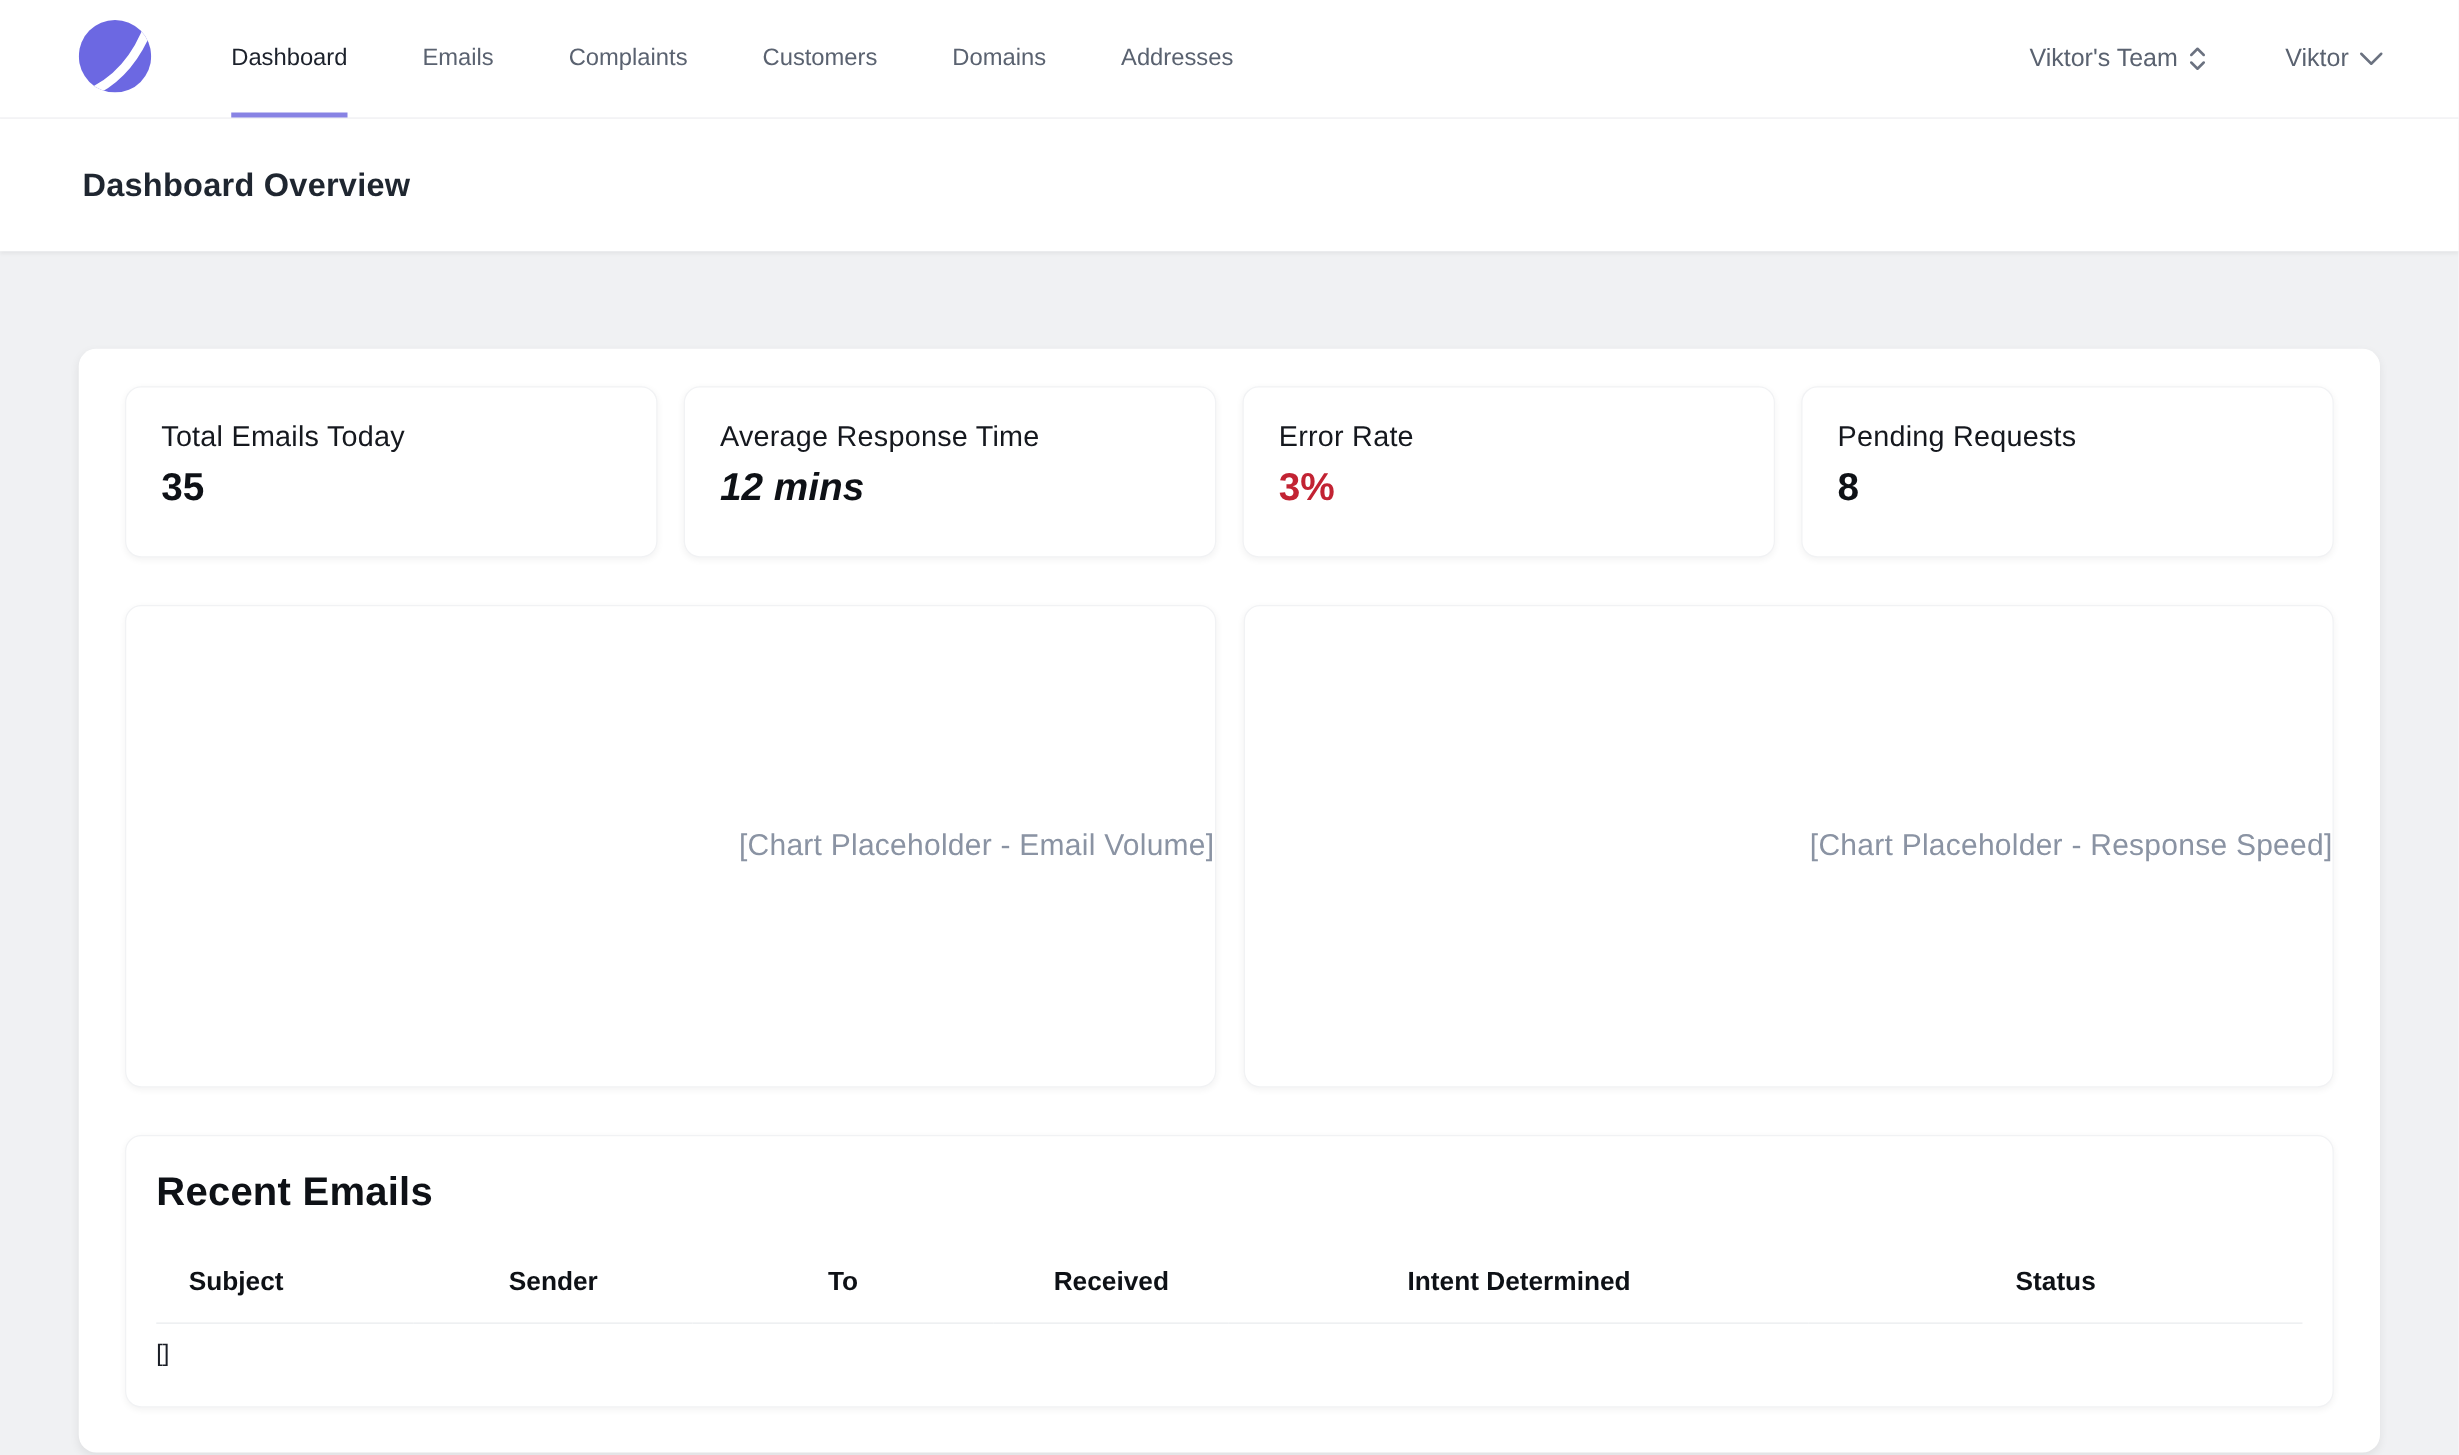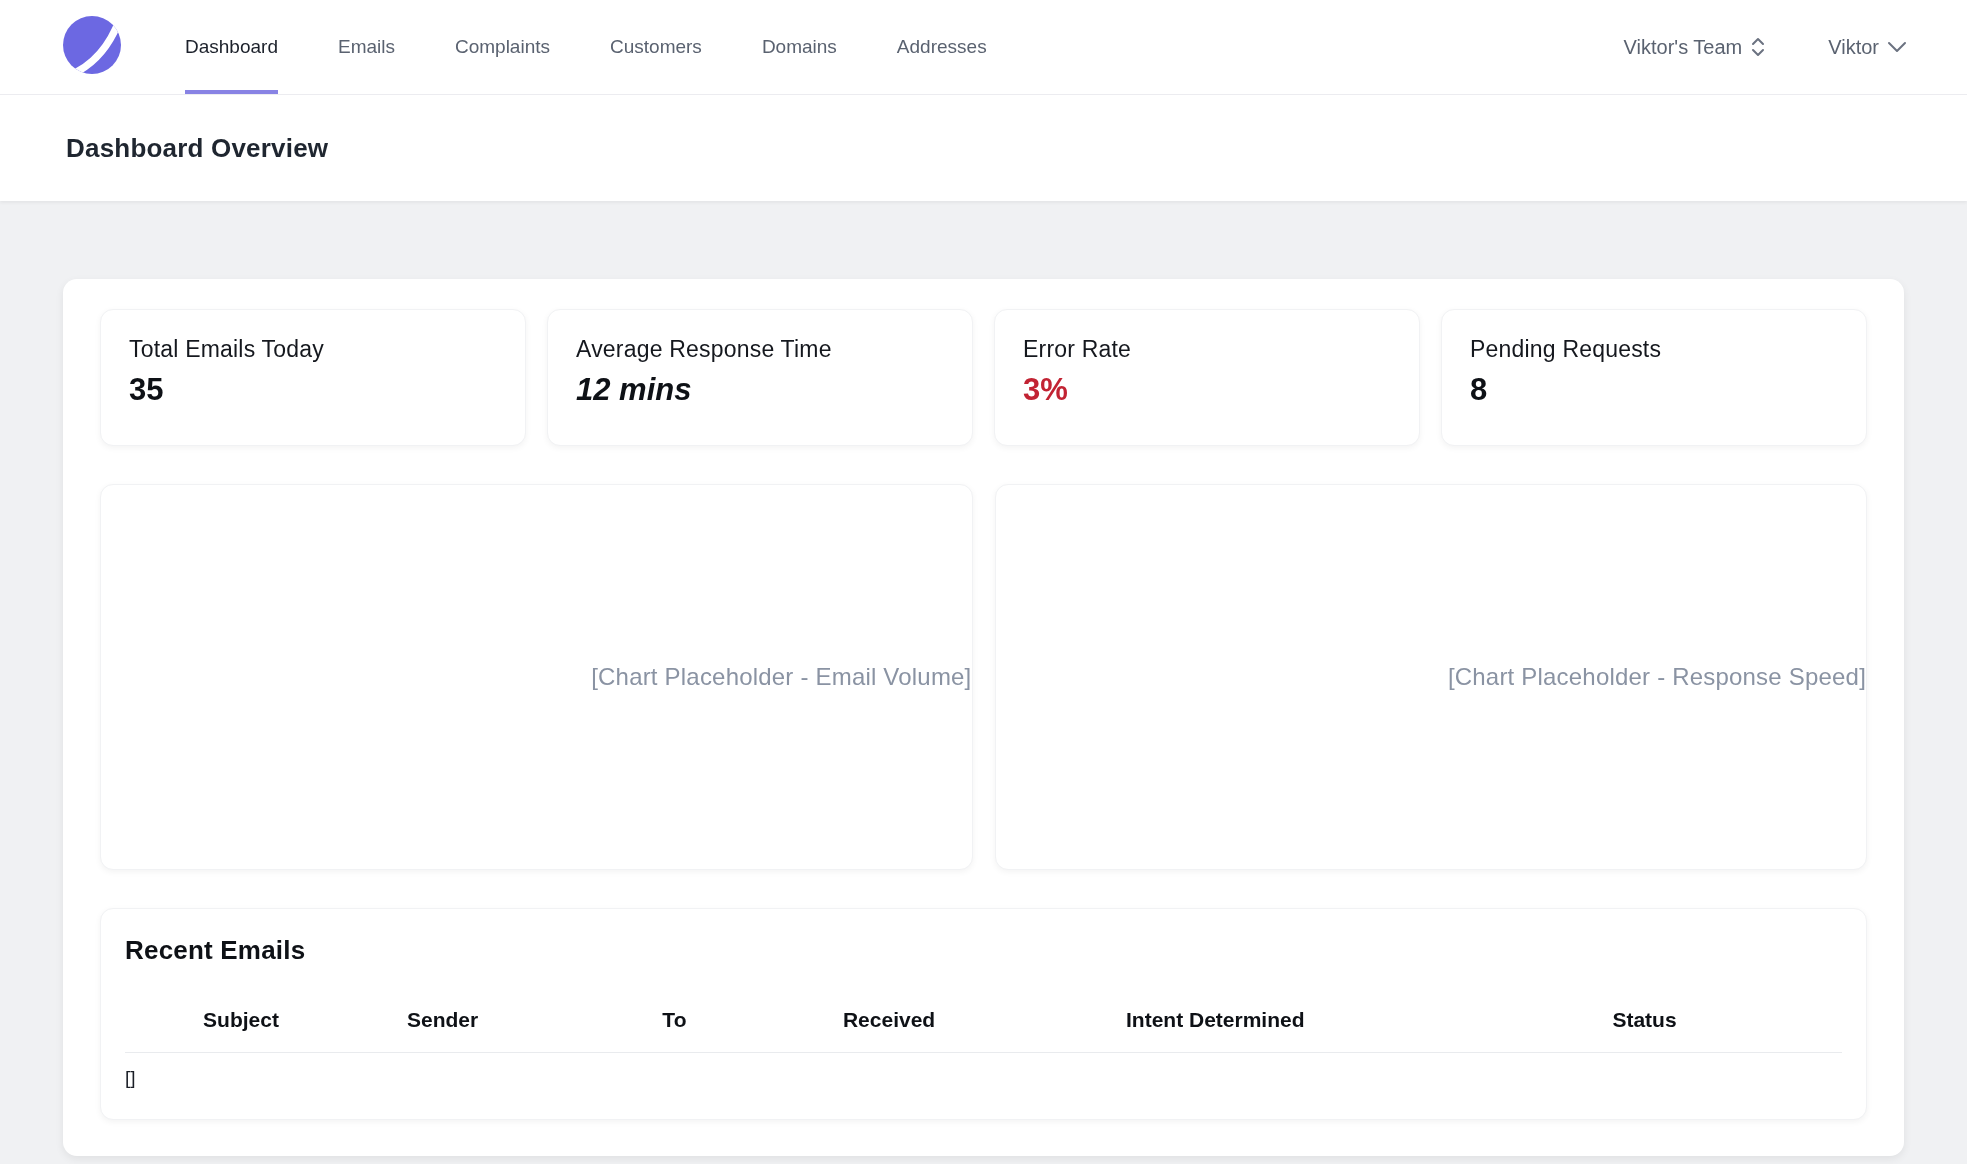--- a/index.html
+++ b/index.html
@@ -142,40 +142,40 @@
   .recent-card {
     margin-top: 38px;
     background: #ffffff;
     border: 1px solid #f1f2f4;
     border-radius: 13px;
     box-shadow: 0 2px 6px rgba(0,0,0,0.05);
     min-height: 212px;
     padding: 26px 24px 30px 24px;
   }
   .recent-title {
-    font-size: 26px;
+    font-size: 32px;
     font-weight: 700;
     color: #0e1116;
     letter-spacing: 0.2px;
   }
   table.emails {
     width: 100%;
     margin-top: 32px;
     border-collapse: collapse;
     table-layout: fixed;
   }
   table.emails th {
     font-size: 21px;
     font-weight: 700;
     color: #0e1116;
     text-align: center;
     padding: 10px 0 20px 0;
     border-bottom: 1px solid #e9ebee;
   }
-  table.emails th.col-subject { text-align: center; padding-left: 26px; }
+  table.emails th.col-subject { text-align: left; padding-left: 26px; }
   .empty-rows {
     font-size: 19px;
     color: #1a1e26;
     margin-top: 14px;
   }
 </style>
 </head>
 <body>
 
 <header class="topbar">

